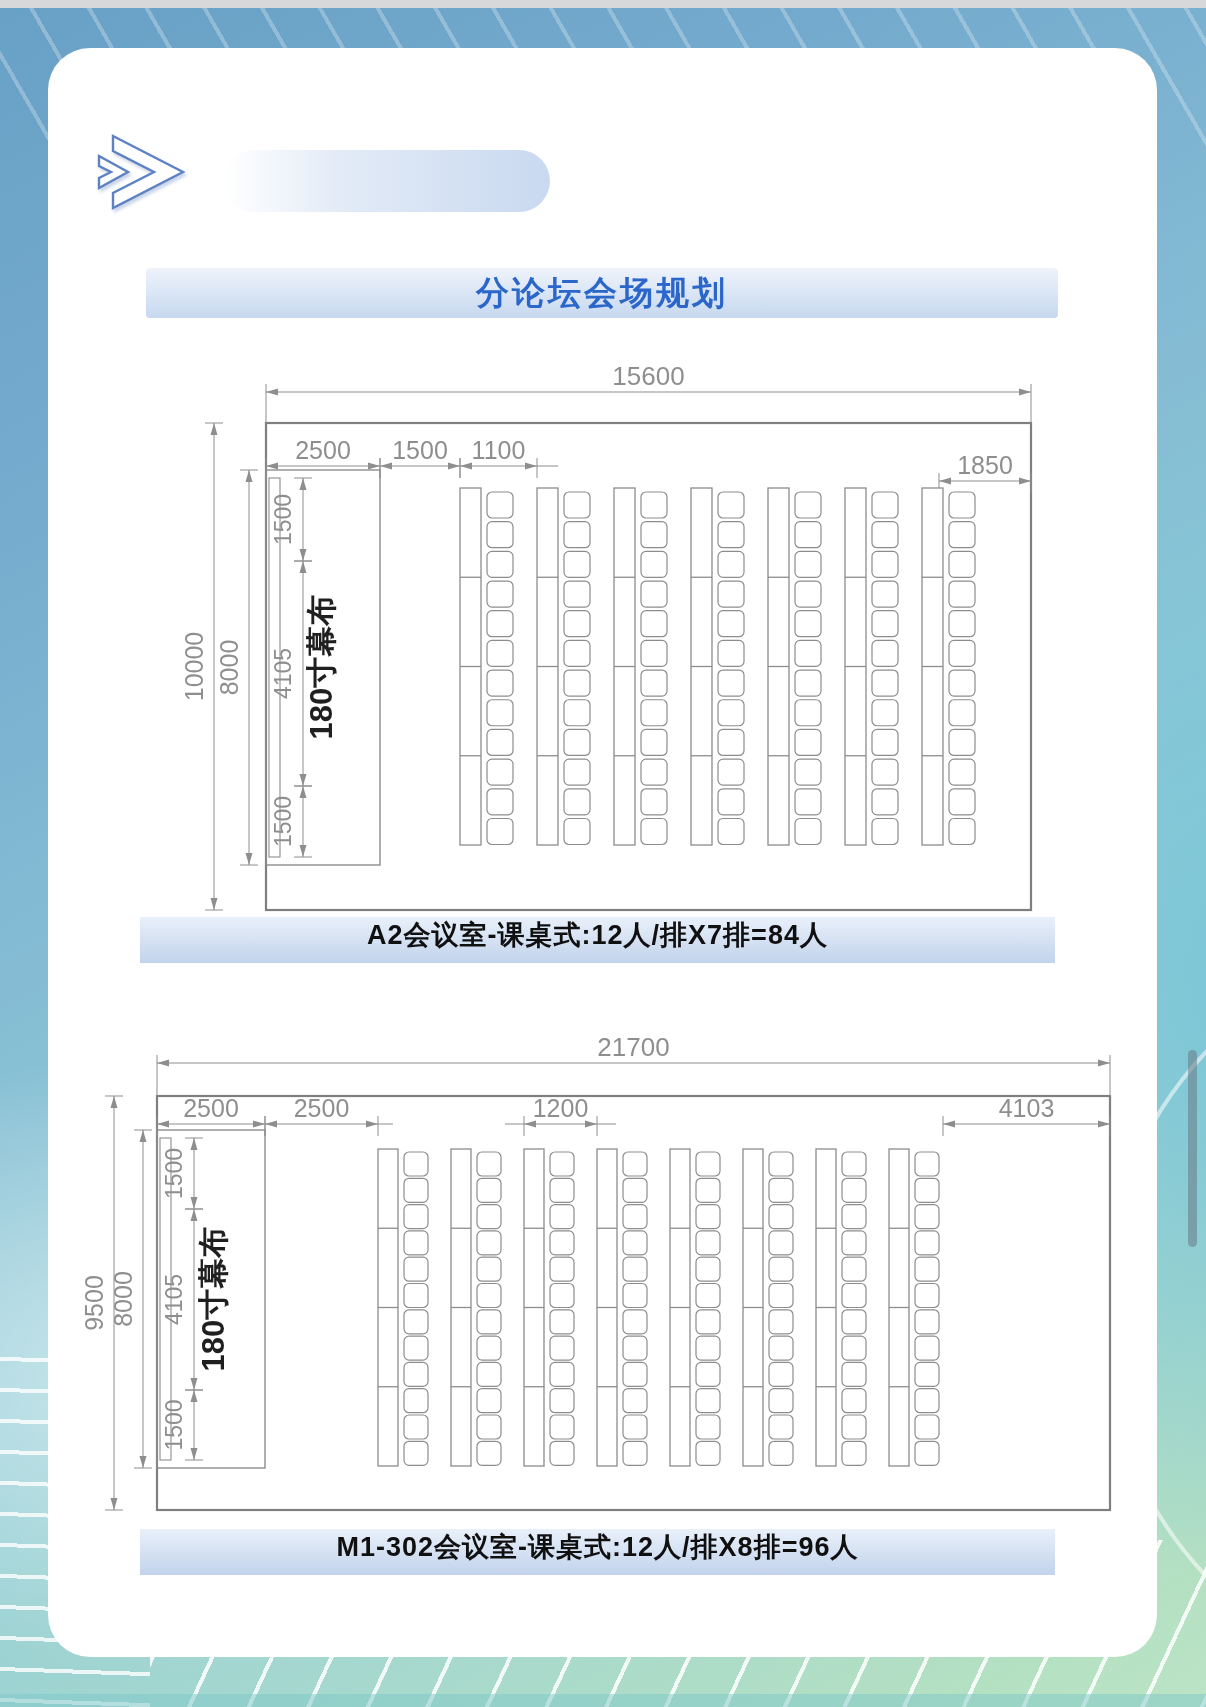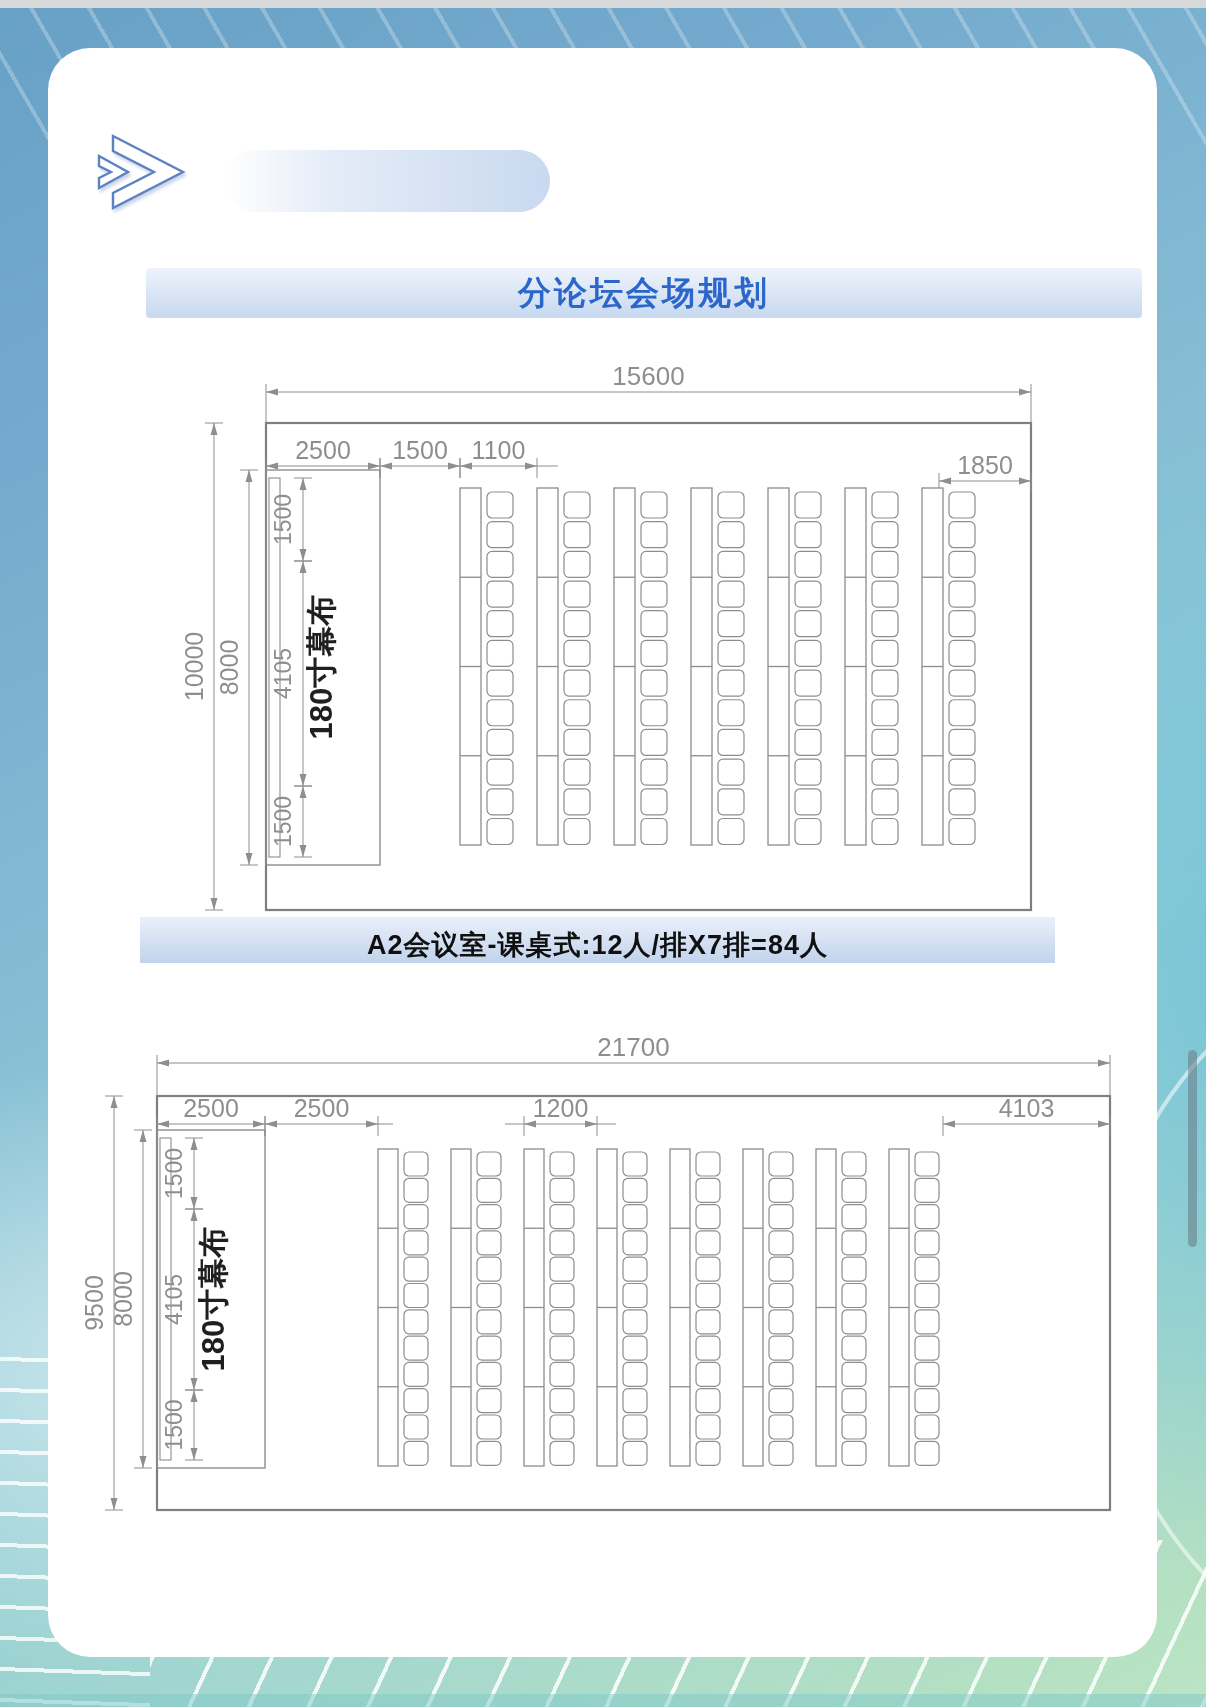--- a/index.html
+++ b/index.html
@@ -24,29 +24,29 @@
 
   
   .card{position:absolute;left:48px;top:48px;width:1109px;height:1609px;background:#ffffff;border-radius:42px;}
 
   
   .hdr-icon{position:absolute;left:93px;top:130px;width:100px;height:85px;}
   .title-pill{position:absolute;left:224px;top:150px;width:326px;height:62px;border-radius:31px;
     background:linear-gradient(90deg, rgba(255,255,255,0) 0%, #e3ebf7 35%, #c9d9f0 100%);}
   .title-text{position:absolute;left:236px;top:147px;font-size:48px;font-weight:bold;color:#2b5cc6;
     letter-spacing:6px;white-space:nowrap;}
-  .subtitle-band{position:absolute;left:146px;top:268px;width:996px;height:50px;border-radius:4px;
+  .subtitle-band{position:absolute;left:146px;top:268px;width:912px;height:50px;border-radius:4px;
     background:linear-gradient(180deg,#eef3fb 0%,#c7d8ef 100%);
     display:flex;align-items:center;justify-content:center;}
   .subtitle-text{font-size:33px;font-weight:bold;color:#2b66cb;letter-spacing:3px;}
 
   
   .caption-band{position:absolute;left:140px;width:915px;height:46px;
     background:linear-gradient(180deg,#e9f0fa 0%,#c2d3ec 100%);
-    display:flex;align-items:flex-end;justify-content:center;}
+    display:flex;align-items:flex-start;justify-content:center;}
   .caption-band.c1{top:917px;} .caption-band.c2{top:1529px;}
   .caption-text{font-size:27px;font-weight:600;color:#101010;letter-spacing:1px;}
 
   
   #plans{position:absolute;left:0;top:0;width:1206px;height:1707px;pointer-events:none;}
 
   
   .scrollbar-thumb{position:absolute;left:1188px;top:1050px;width:9px;height:197px;border-radius:5px;
     background:rgba(104,122,133,.55);}
 </style>
@@ -478,15 +478,18 @@
           <rect x="915" y="1388.7" width="24" height="24" rx="5" fill="#fff" stroke="#8d8d8d" stroke-width="1.2"></rect>
           <rect x="915" y="1415" width="24" height="24" rx="5" fill="#fff" stroke="#8d8d8d" stroke-width="1.2"></rect>
           <rect x="915" y="1441.3" width="24" height="24" rx="5" fill="#fff" stroke="#8d8d8d" stroke-width="1.2"></rect>
         </g>
       </g>
     </svg>
 
   <div class="caption-band c1">
     <span class="caption-text">A2会议室-课桌式:12人/排X7排=84人</span>
   </div>
+  <div class="caption-band c2">
+    <span class="caption-text">M1-302会议室-课桌式:12人/排X8排=96人</span>
+  </div>
 
   <div class="scrollbar-thumb"></div>
 </div>
 
 </body></html>

